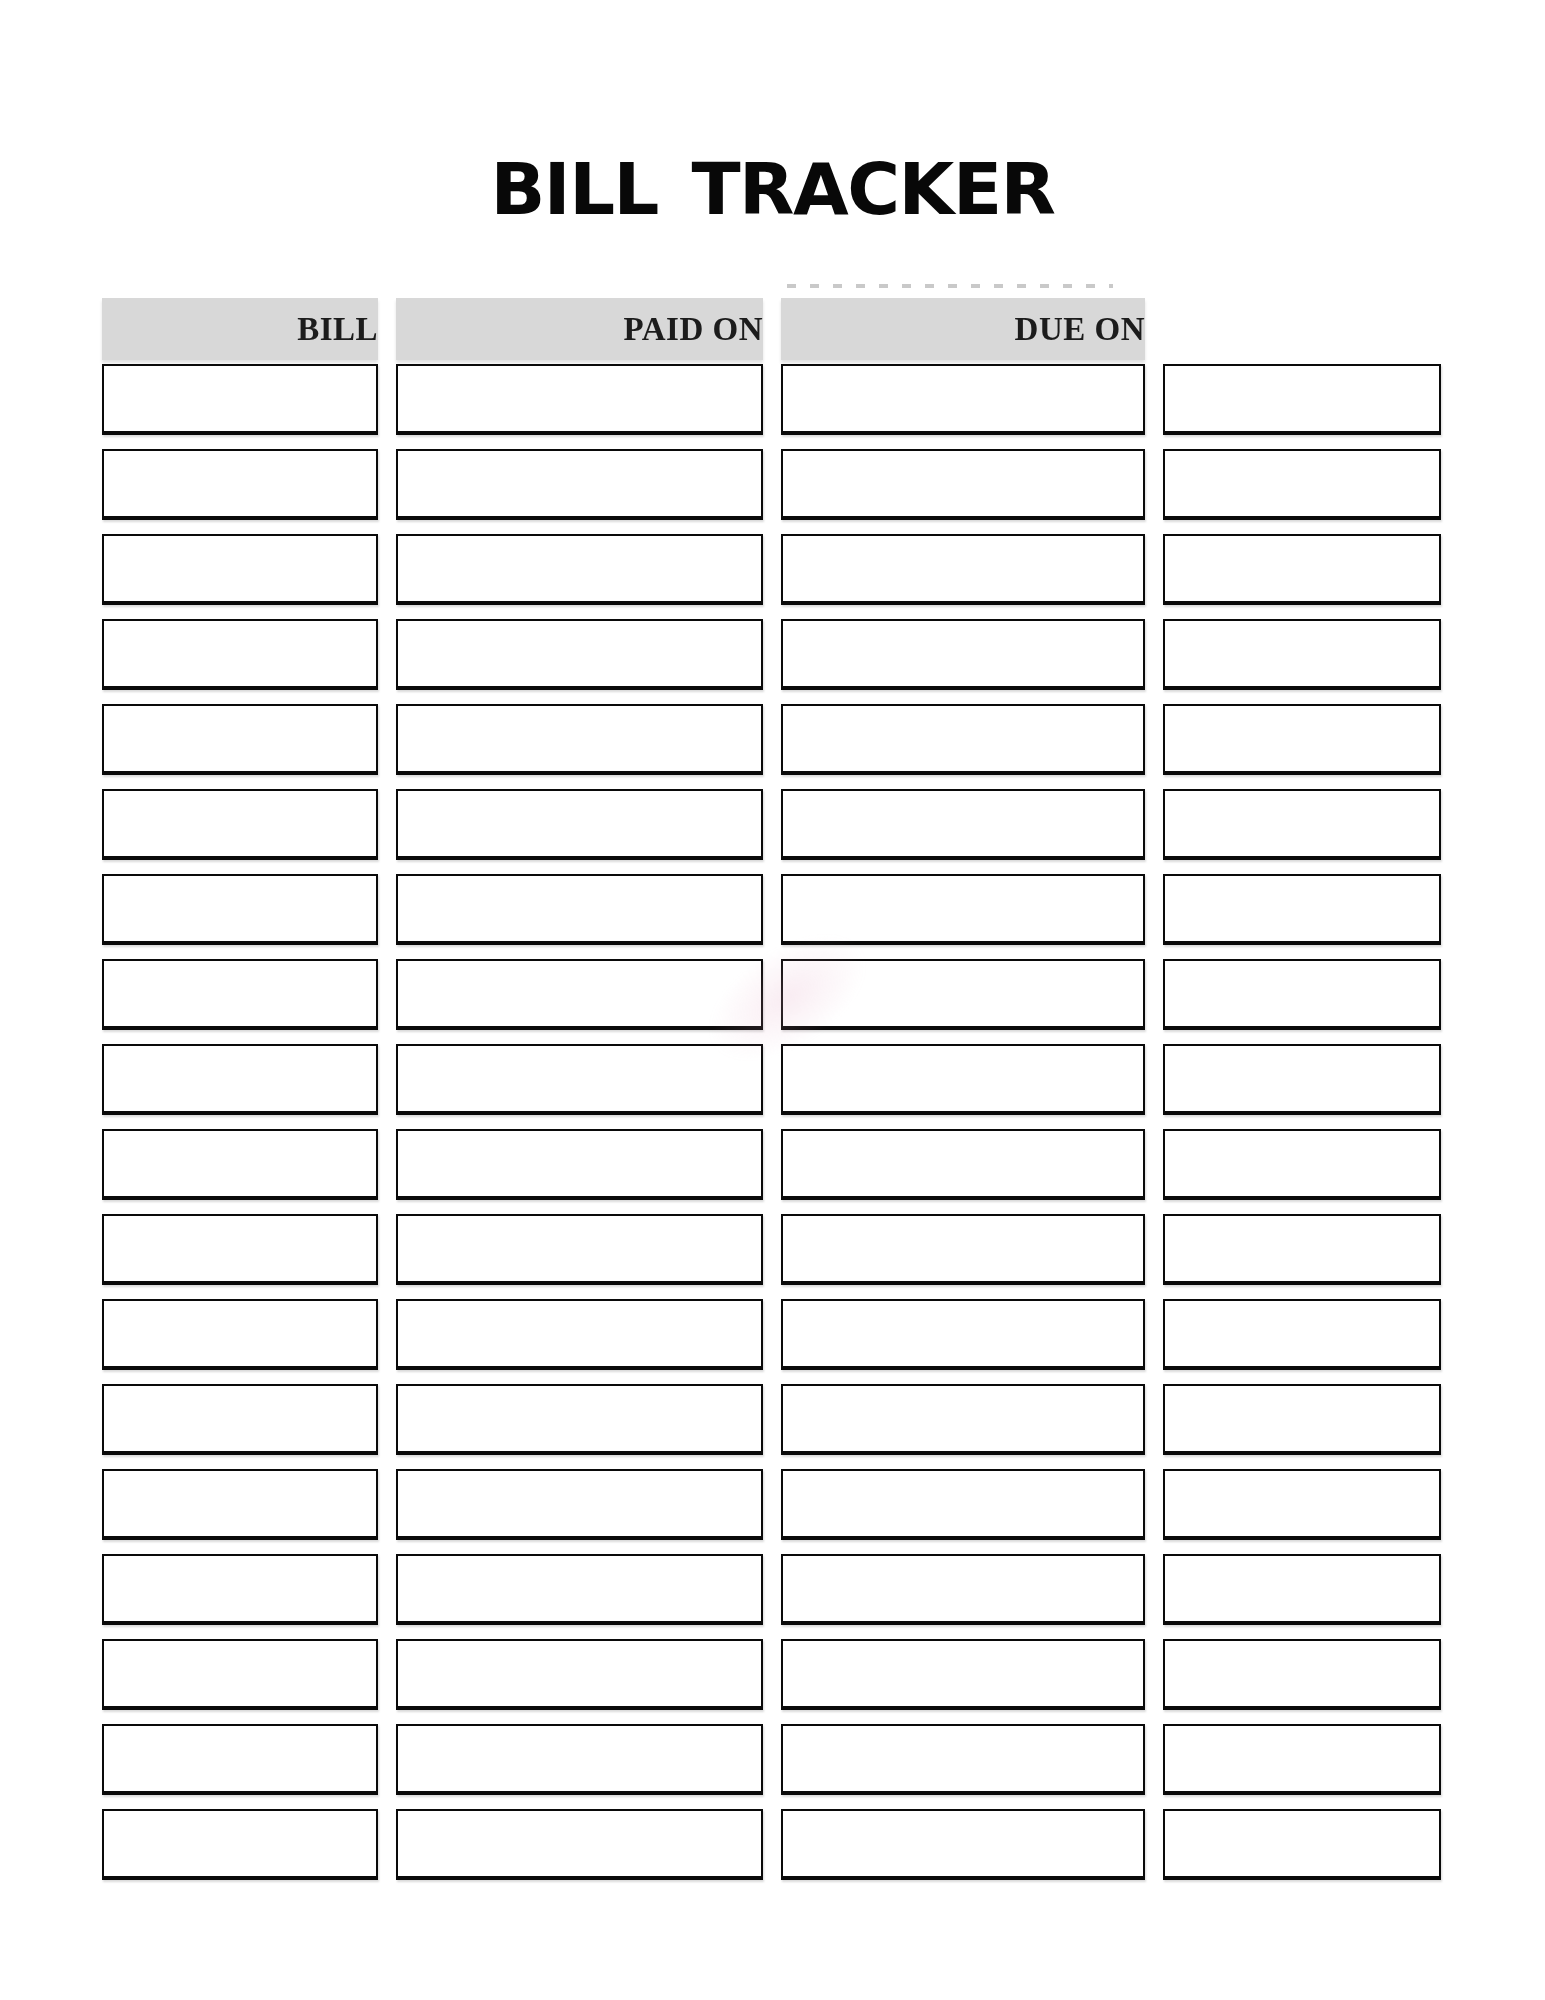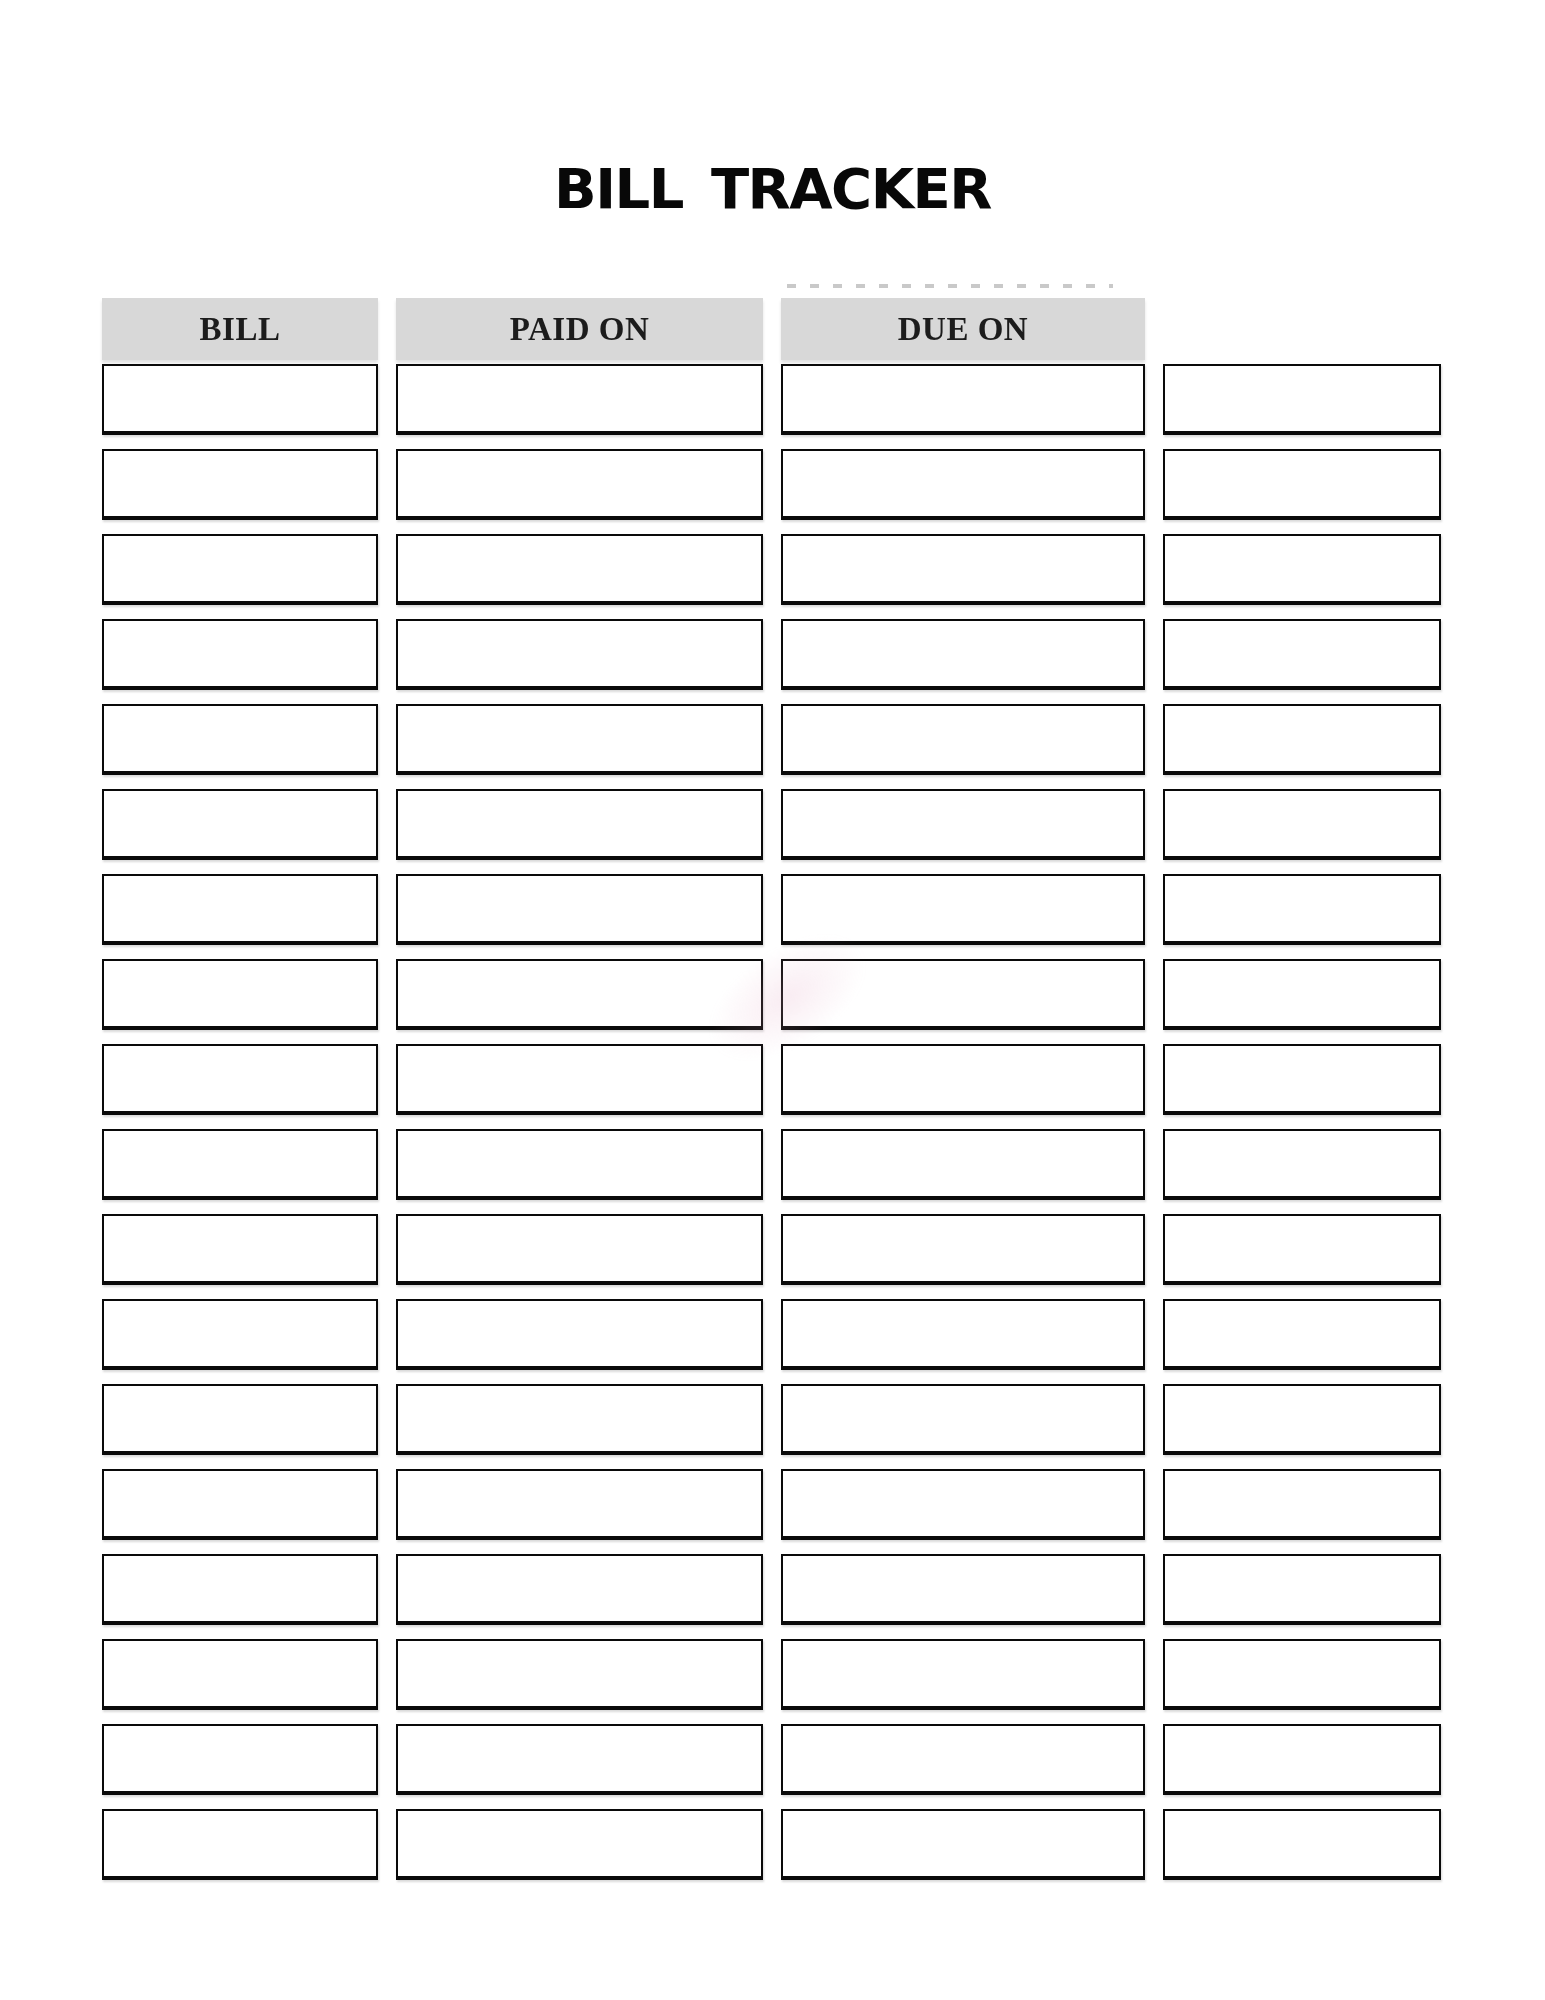--- a/index.html
+++ b/index.html
@@ -12,21 +12,21 @@
     overflow: hidden;
     font-family: "Liberation Sans", sans-serif;
   }
 
   .title {
     margin: 0;
     padding-top: 145px;
     text-align: center;
     font-family: "DejaVu Sans", sans-serif;
     font-weight: bold;
-    font-size: 56px;
+    font-size: 72px;
     line-height: 88px;
     letter-spacing: -1.5px;
     word-spacing: 10px;
     color: var(--title-text, #080808);
   }
 
   .table-wrap {
     margin: 65px 0 0 102px;
     width: 1339px;
   }
@@ -37,21 +37,21 @@
     column-gap: 18px;
   }
 
   .hdr {
     height: 62px;
     background: var(--header-bg, #d8d8d8);
     font-family: "Liberation Serif", serif;
     font-weight: bold;
     font-size: 33px;
     line-height: 62px;
-    text-align: center;
+    text-align: right;
     letter-spacing: 0.5px;
     color: var(--header-text, #1c1c1c);
     box-shadow: 0 3px 3px rgba(0, 0, 0, 0.12);
   }
 
   .rows {
     margin-top: 4px;
     row-gap: 14px;
   }
 

